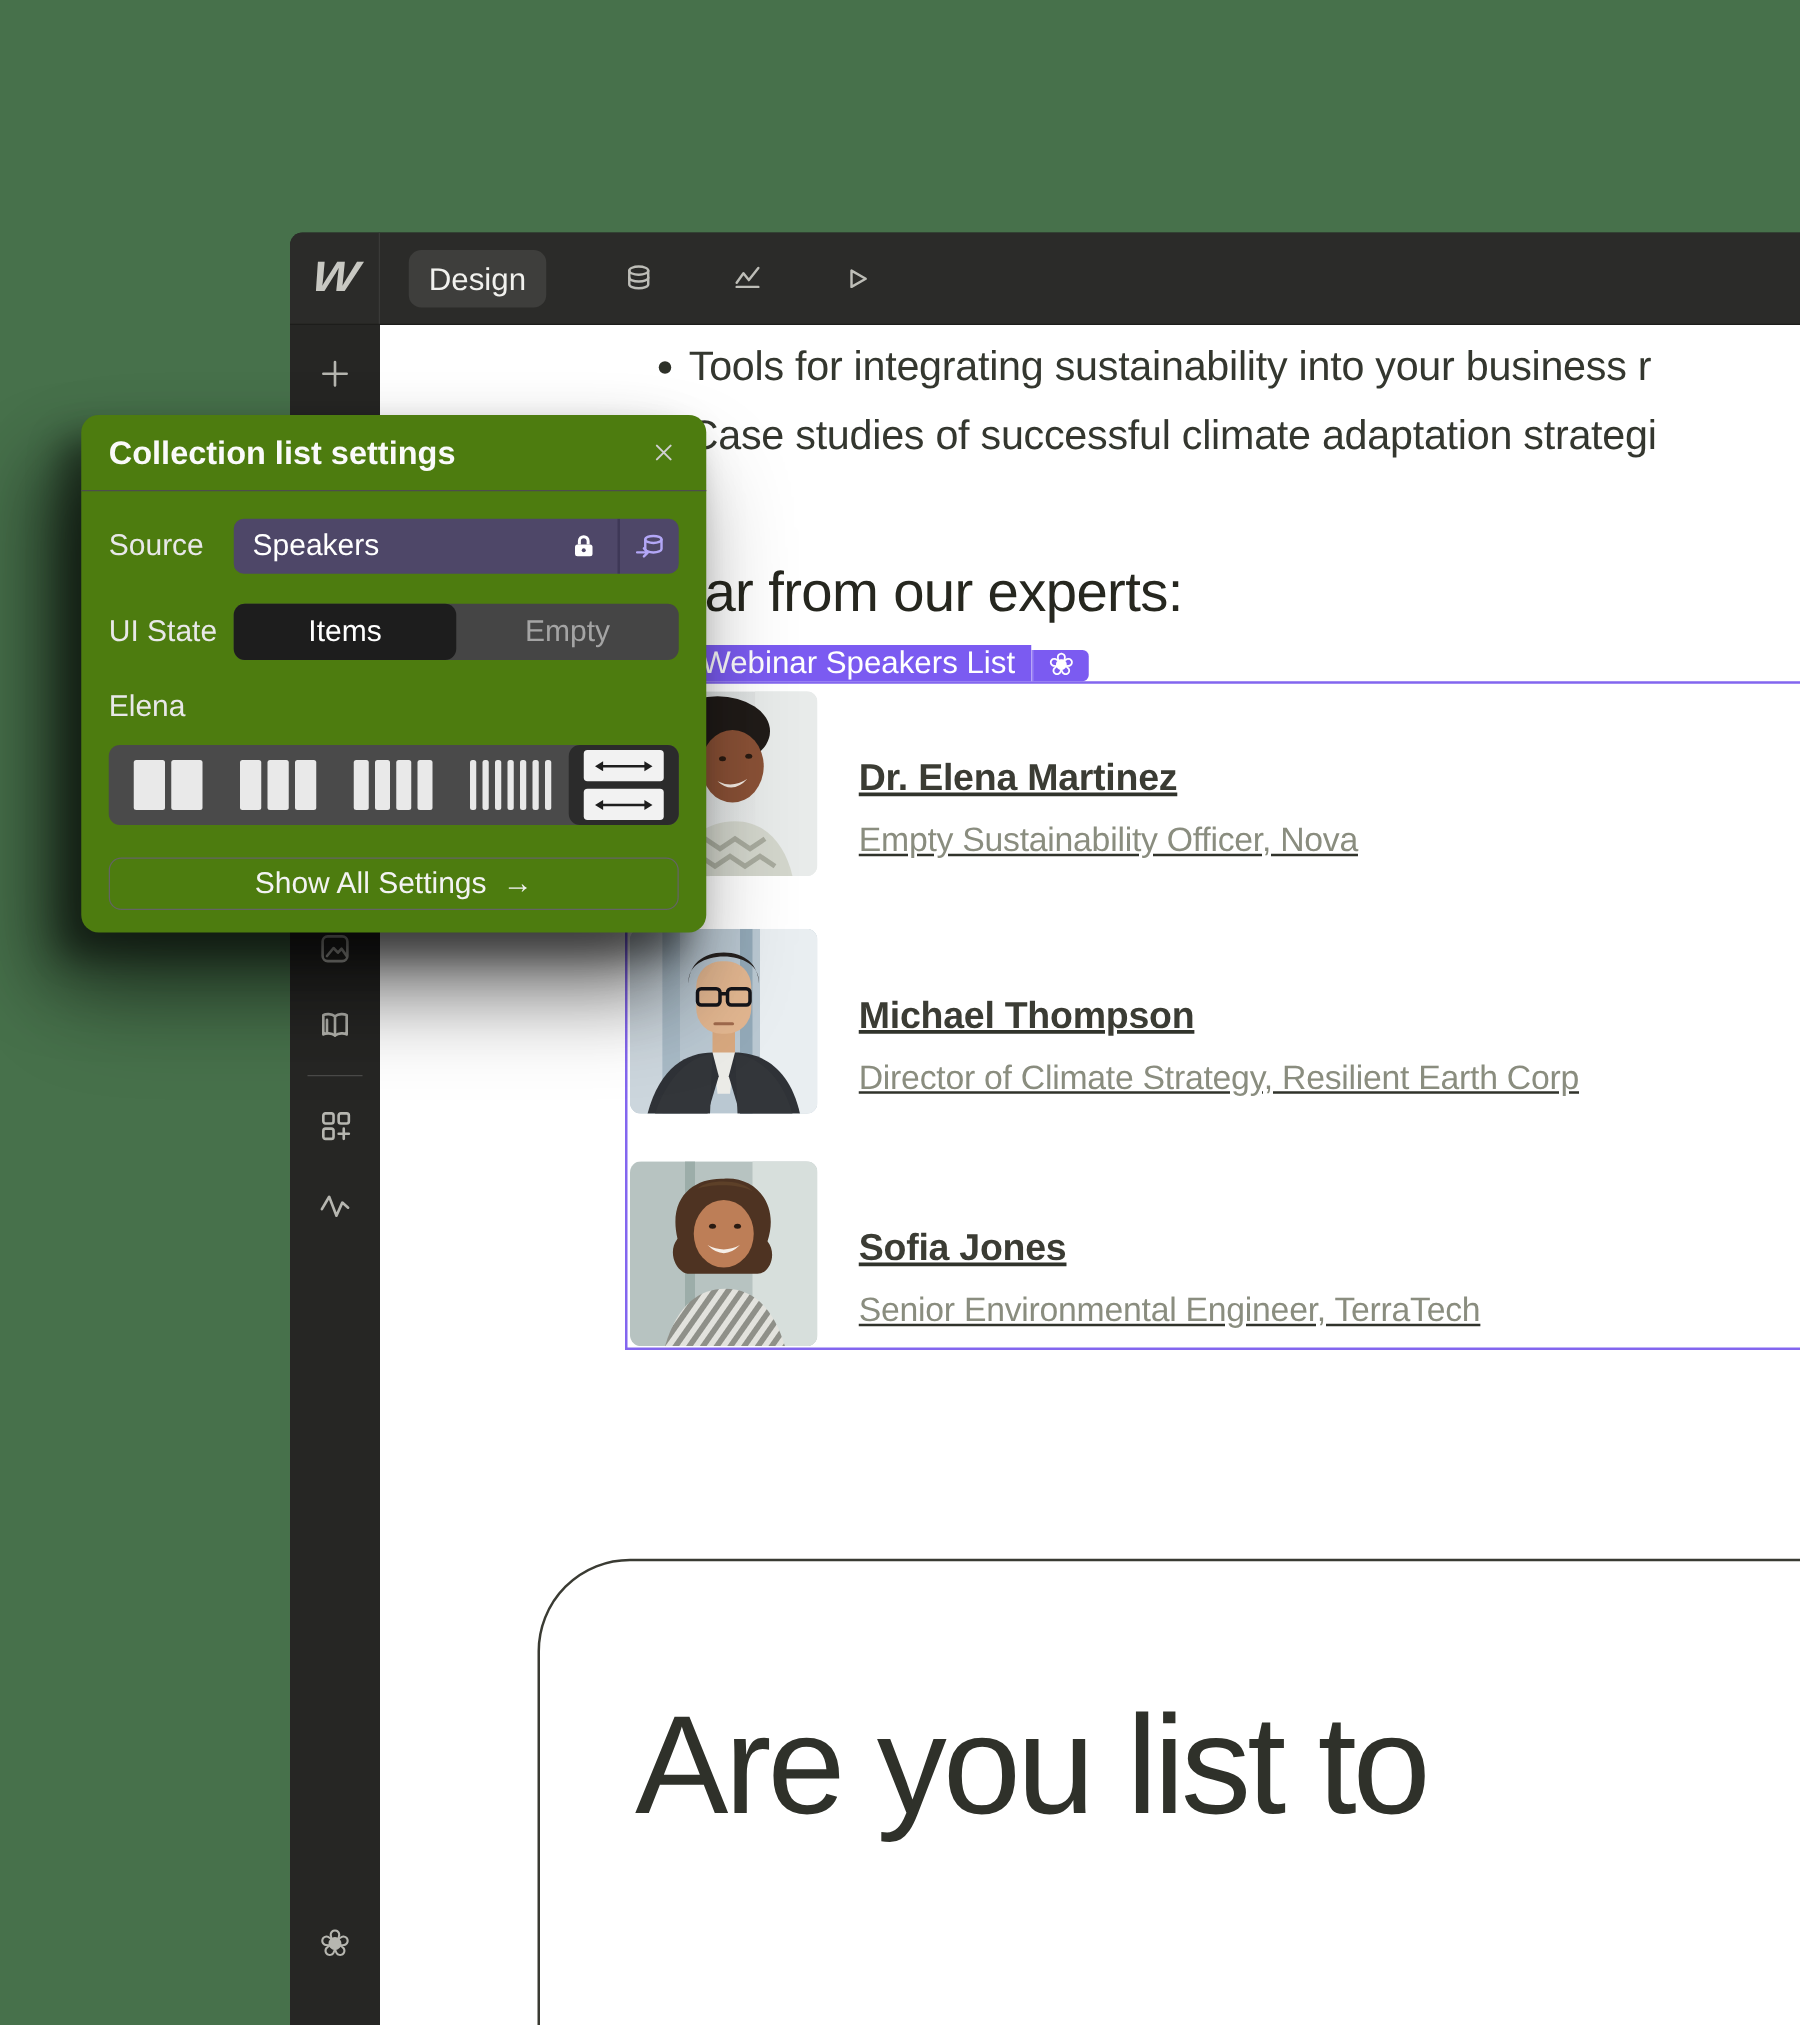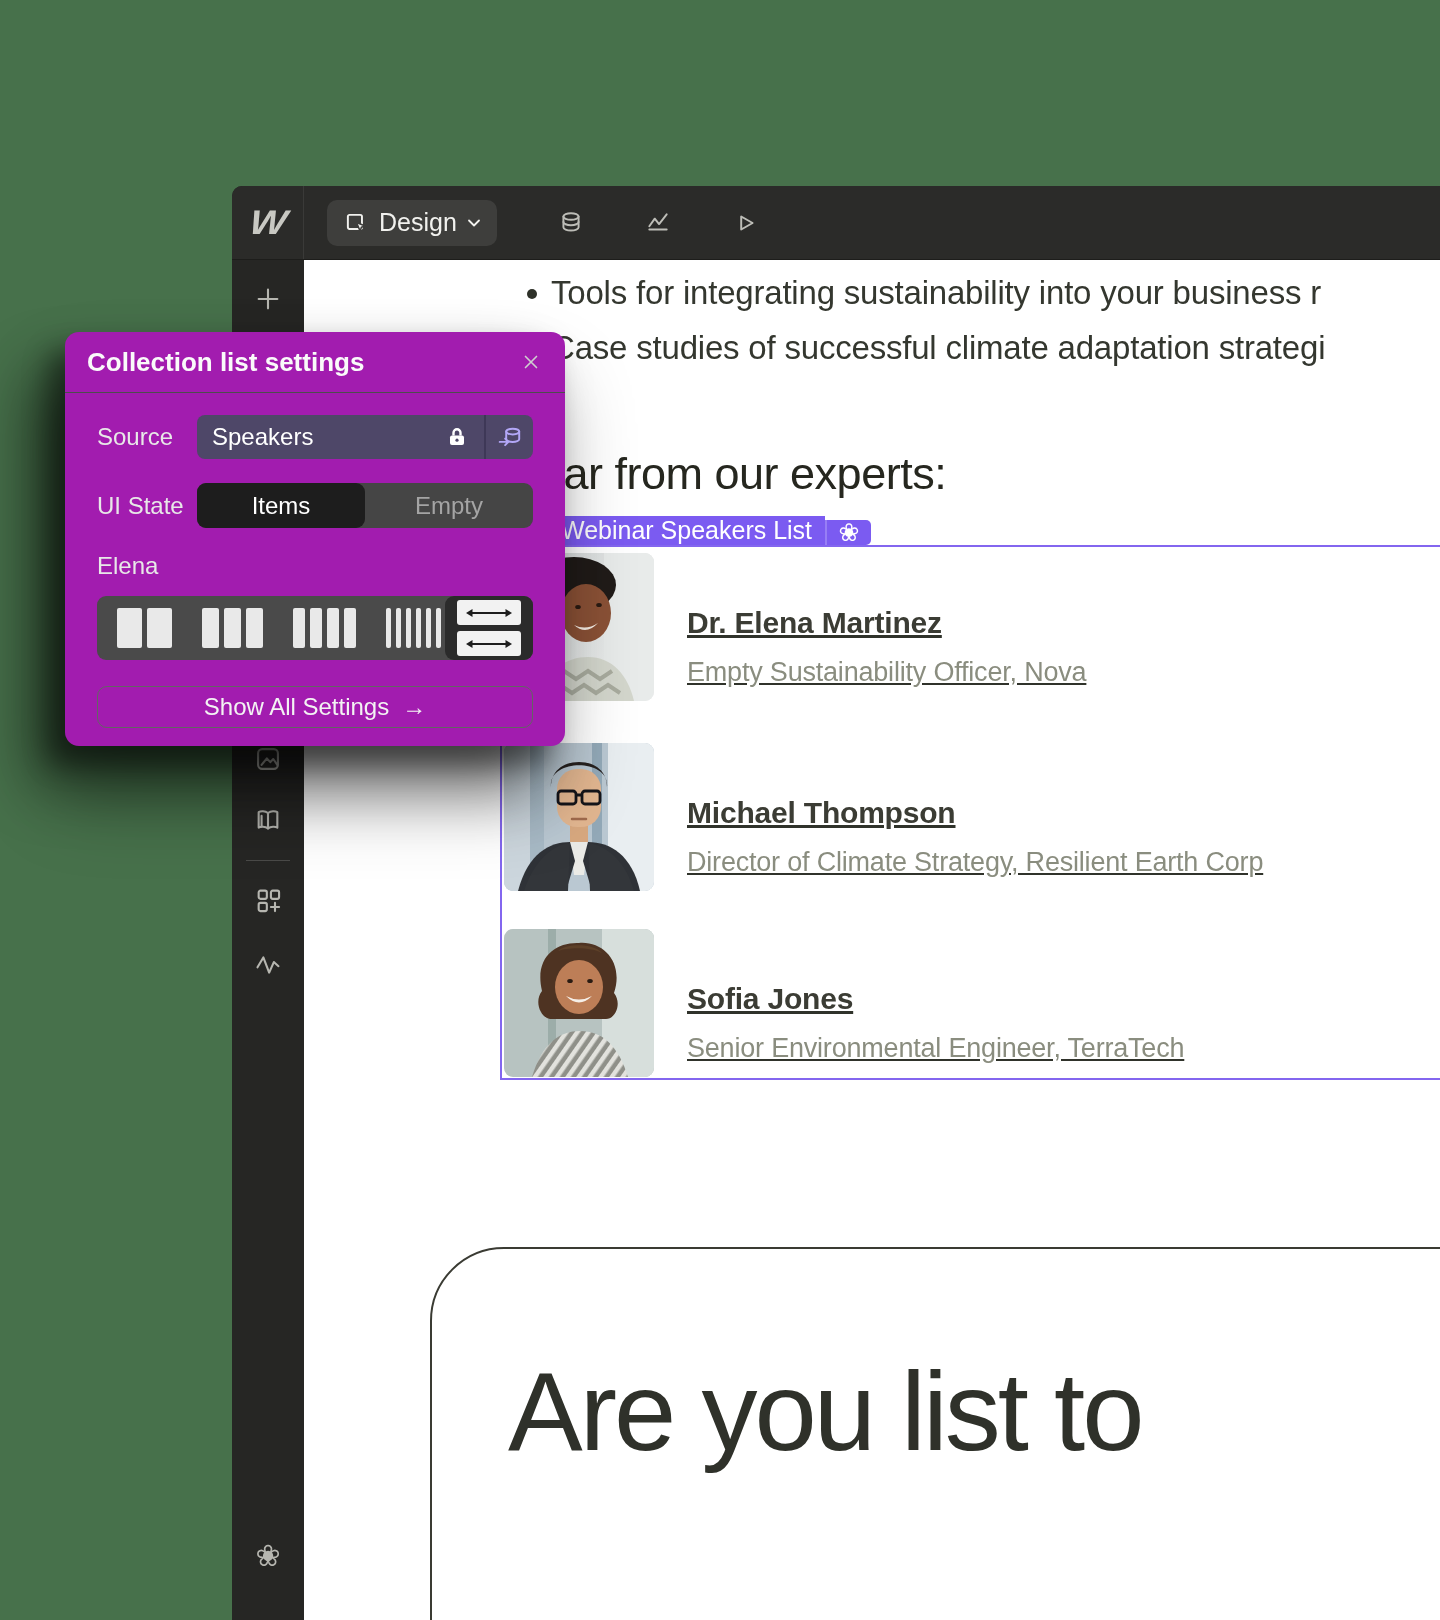--- a/index.html
+++ b/index.html
@@ -12,21 +12,21 @@
 
   .toolbar { position:absolute; left:0; top:0; right:0; height:74px;
              background:#2b2b29; border-bottom:1px solid #1d1d1b;
              display:flex; align-items:center; }
   .logo-cell { width:72px; height:100%; border-right:1px solid #3a3a38;
                display:grid; place-items:center; flex:0 0 auto; }
   .logo-w { color:#c8c8c2; font-size:34px; font-weight:bold; font-style:italic;
             transform:skewX(-8deg) scaleX(1.15); letter-spacing:-2px; }
   .design-btn { margin-left:23px; height:46px; padding:0 16px; background:#3e3e3c;
                 border-radius:10px; display:flex; align-items:center; gap:10px;
-                color:#f1f1ee; font-size:25px; cursor:default; }
+                color:#f1f1ee; font-size:25px; cursor:default;flex-direction:column; }
   .tb-icon { width:26px; height:26px; color:#bdbdb7; }
   .tb-slot { margin-left:61px; display:grid; place-items:center; }
 
   
   .sidebar { position:absolute; left:0; top:74px; width:72px; bottom:0; background:#262624; }
   .side-icon { position:absolute; left:50%; transform:translateX(-50%);
                width:28px; height:28px; color:#b6b6b0; }
   .side-divider { position:absolute; left:14px; width:44px; height:1px; background:#4a4a48; }
   .flower-glyph { font-size:30px; line-height:28px; text-align:center; color:#b6b6b0; }
 
@@ -62,29 +62,29 @@
   .speaker-name { font-size:30px; font-weight:bold; color:#3b3c34; letter-spacing:-0.2px; }
   .speaker-title { font-size:27px; color:#8a8d7f; margin-top:17px; letter-spacing:-0.2px; }
 
   .cta-card { position:absolute; left:126px; top:987px; right:-10px; bottom:-10px;
               border:2px solid #3a3b33; border-top-left-radius:74px; }
   .cta-heading { position:absolute; left:204px; top:1086px; font-size:112px; font-weight:500;
                  color:#2f312a; letter-spacing:-3px; line-height:1.17; white-space:nowrap; }
 
   
   .panel { position:absolute; left:65px; top:332px; width:500px; z-index:60;
-           background:#a21caf; border-radius:14px; color:#ececec;
+           background:#4d7c0f; border-radius:14px; color:#ececec;
            box-shadow:-16px 18px 26px rgba(0,0,0,.42), -34px 38px 60px rgba(0,0,0,.45),
                       -10px 50px 80px rgba(0,0,0,.30); }
   .panel-header { height:61px; display:flex; align-items:center; justify-content:space-between;
                   padding:0 22px; border-bottom:1px solid #4d4d4d; }
   .panel-title { font-size:26px; font-weight:bold; color:#fafafa; }
   .close-btn { width:24px; height:24px; color:#cfcfcf; display:grid; place-items:center; }
 
-  .panel-body { padding:22px 32px 18px; }
+  .panel-body { padding:22px 22px 18px; }
   .prow { display:flex; align-items:center; margin-bottom:24px; }
   .prow-label { width:100px; flex:0 0 auto; font-size:24px; color:#e8e8e8; }
 
   .source-field { flex:1; height:44px; background:#4e4768; border-radius:8px;
                   display:flex; align-items:stretch; overflow:hidden; }
   .source-main { flex:1; display:flex; align-items:center; padding:0 15px; }
   .source-value { color:#ffffff; font-size:24px; }
   .lock-icon { margin-left:auto; width:24px; height:24px; }
   .source-sep { width:2px; background:#3e3857; }
   .source-jump { width:47px; display:grid; place-items:center; color:#b3a7f7; }

